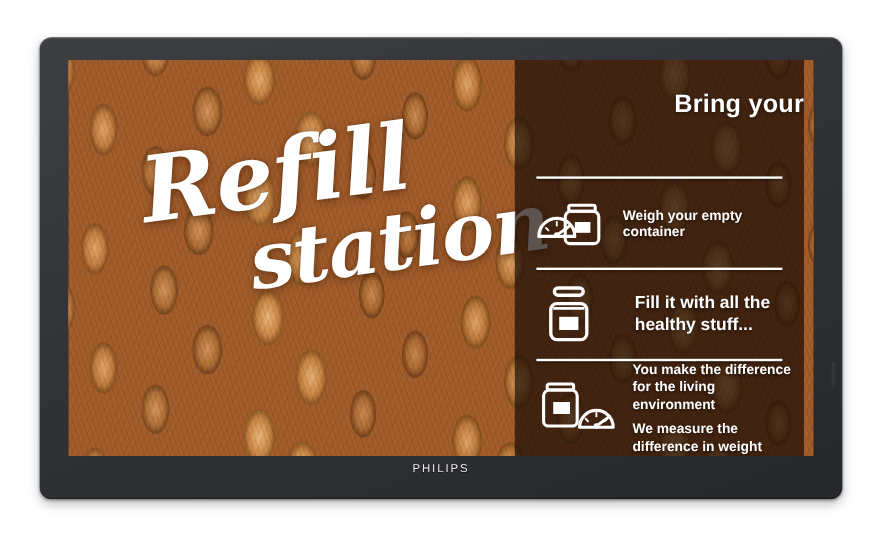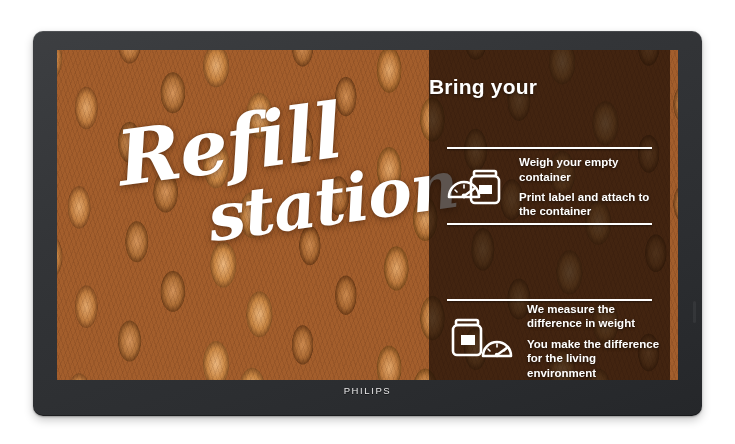--- a/index.html
+++ b/index.html
@@ -138,21 +138,21 @@
 
   
   .panel{
     position:absolute;left:372px;top:0;width:241px;height:330px;
     background:rgba(24,12,4,.70);
     box-sizing:border-box;
     padding:0;
   }
   .panel-title{
     position:absolute;left:0;right:0;top:24px;
-    text-align:left;color:#fff;font-weight:700;
+    text-align:right;color:#fff;font-weight:700;
     font-size:21px;line-height:1.22;letter-spacing:.2px;
     text-shadow:0 1px 3px rgba(0,0,0,.5);
   }
   .rule{
     position:absolute;left:18px;right:18px;height:2px;background:#ffffff;
     box-shadow:0 1px 2px rgba(0,0,0,.45);
   }
   .rule-1{top:97px;}
   .rule-2{top:173px;}
   .rule-3{top:249px;}
@@ -220,42 +220,54 @@
               <circle cx="18" cy="31" r="2.4" fill="#fff"></circle>
               <path d="M9 25 L11 27 M18 20 L18 23 M27 25 L25 27" stroke="#fff" stroke-width="1.6" stroke-linecap="round"></path>
 
               <rect x="28" y="6" width="22" height="5" rx="1.6" stroke="#fff" stroke-width="2.6" fill="none"></rect>
               <path d="M30 11 h18 a5 5 0 0 1 5 5 v18 a4 4 0 0 1 -4 4 h-20 a4 4 0 0 1 -4 -4 v-18 a5 5 0 0 1 5 -5 z" stroke="#fff" stroke-width="2.6" fill="none"></path>
               <rect x="33" y="20" width="13" height="9" fill="#fff"></rect>
             </svg>
           </div>
           <div class="texts">
             <div class="t-sm">Weigh your empty container</div>
-            <div class="t-sm">Print label and attach to the container</div>
-          </div>
-        </div>
-
+          </div>
+        </div>
+
+        <div class="row row-2">
+          <div class="icon-wrap">
+            <svg width="44" height="50" viewBox="0 0 44 50" fill="none">
+              <rect x="9" y="2" width="24" height="6" rx="3" stroke="#fff" stroke-width="2.8" fill="none"></rect>
+              <path d="M11 15 h20 a5 5 0 0 1 5 5 v20 a5 5 0 0 1 -5 5 h-20 a5 5 0 0 1 -5 -5 v-20 a5 5 0 0 1 5 -5 z" stroke="#fff" stroke-width="2.8" fill="none"></path>
+              <path d="M8 19 h26" stroke="#fff" stroke-width="2.4"></path>
+              <rect x="13" y="26" width="16" height="11" fill="#fff"></rect>
+            </svg>
+          </div>
+          <div class="texts">
+            <div class="t-lg">Fill it with all the healthy stuff...</div>
+          </div>
+        </div>
 
         <div class="row row-3">
           <div class="icon-wrap">
             <svg width="66" height="48" viewBox="0 0 66 48" fill="none">
 
               <rect x="9" y="3" width="22" height="5" rx="1.6" stroke="#fff" stroke-width="2.6" fill="none"></rect>
               <path d="M11 8 h18 a5 5 0 0 1 5 5 v21 a4 4 0 0 1 -4 4 h-20 a4 4 0 0 1 -4 -4 v-21 a5 5 0 0 1 5 -5 z" stroke="#fff" stroke-width="2.6" fill="none"></path>
               <rect x="14" y="18" width="14" height="10" fill="#fff"></rect>
 
               <path d="M36 39 A14 14 0 0 1 64 39 Z" stroke="#fff" stroke-width="2.6" fill="none" stroke-linejoin="round"></path>
               <path d="M50 38 L61 30" stroke="#fff" stroke-width="2.4" stroke-linecap="round"></path>
               <circle cx="50" cy="38" r="2.3" fill="#fff"></circle>
               <path d="M41 32 L43 34 M50 27 L50 30 M59 32 L57 34" stroke="#fff" stroke-width="1.6" stroke-linecap="round"></path>
             </svg>
           </div>
           <div class="texts">
+            <div class="t-sm">You make the difference for the living environment</div>
             <div class="t-sm">We measure the difference in weight</div>
-            <div class="t-sm">You make the difference for the living environment</div>
           </div>
         </div>
 
       </div>
     </div>
 
     <div class="logo">PHILIPS</div>
   </div>
 
 </div>

